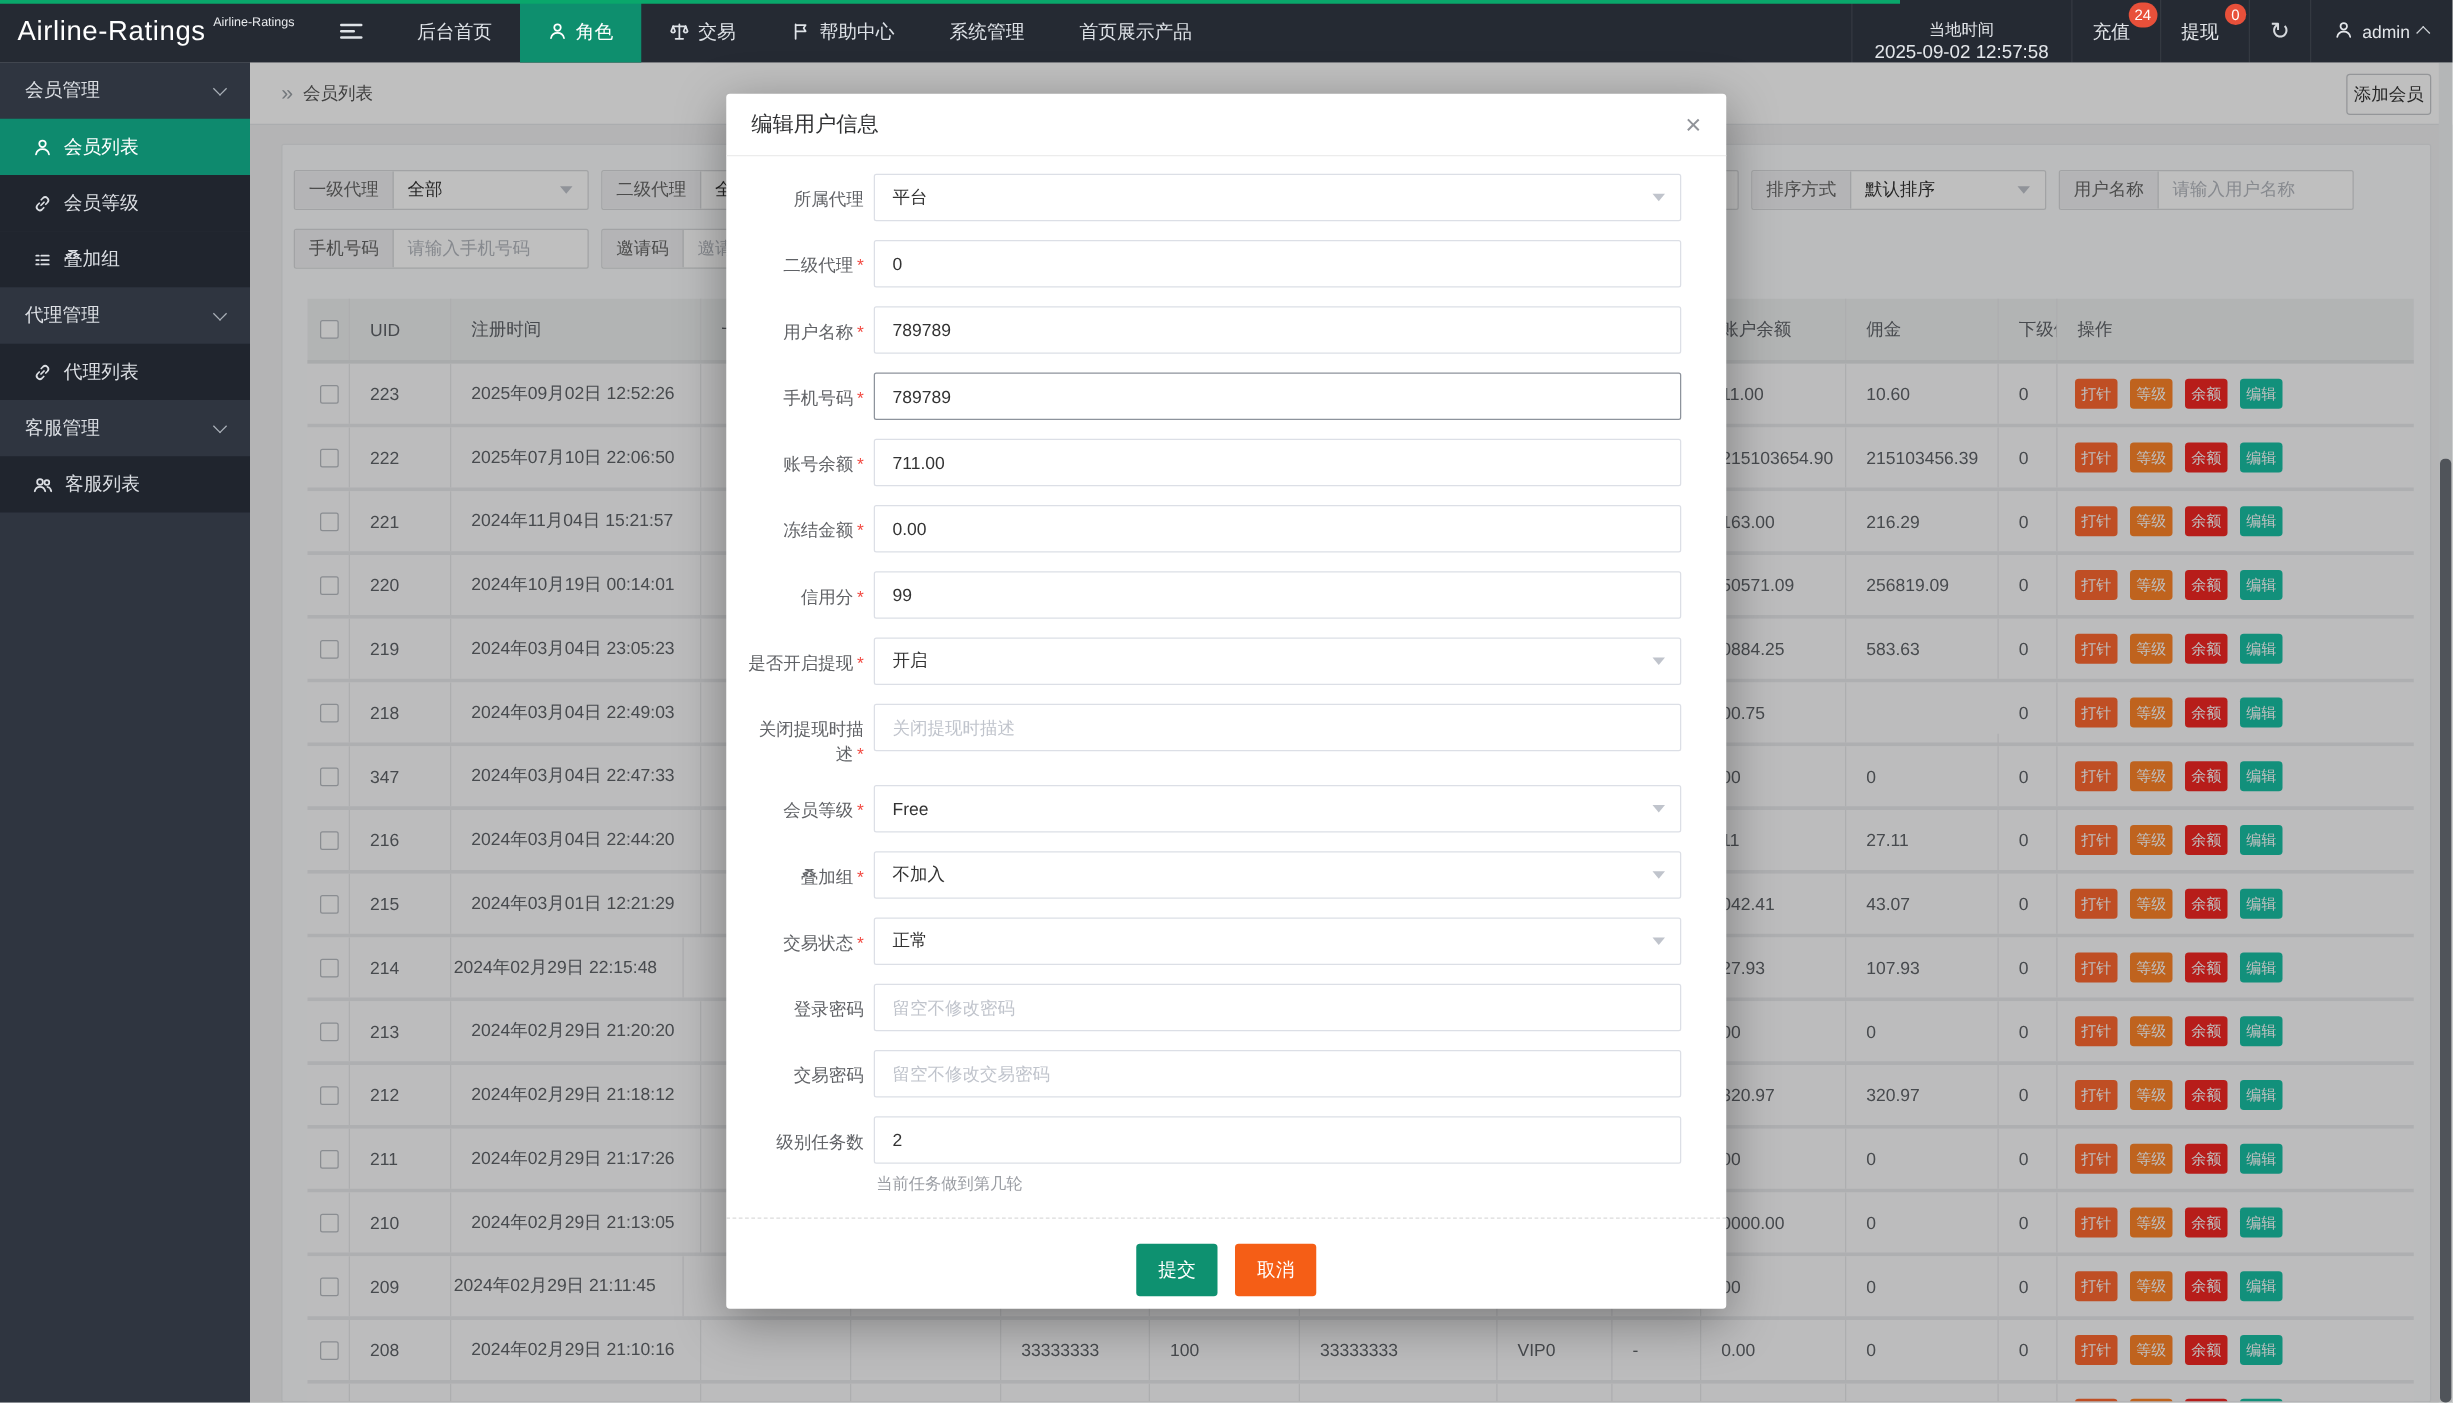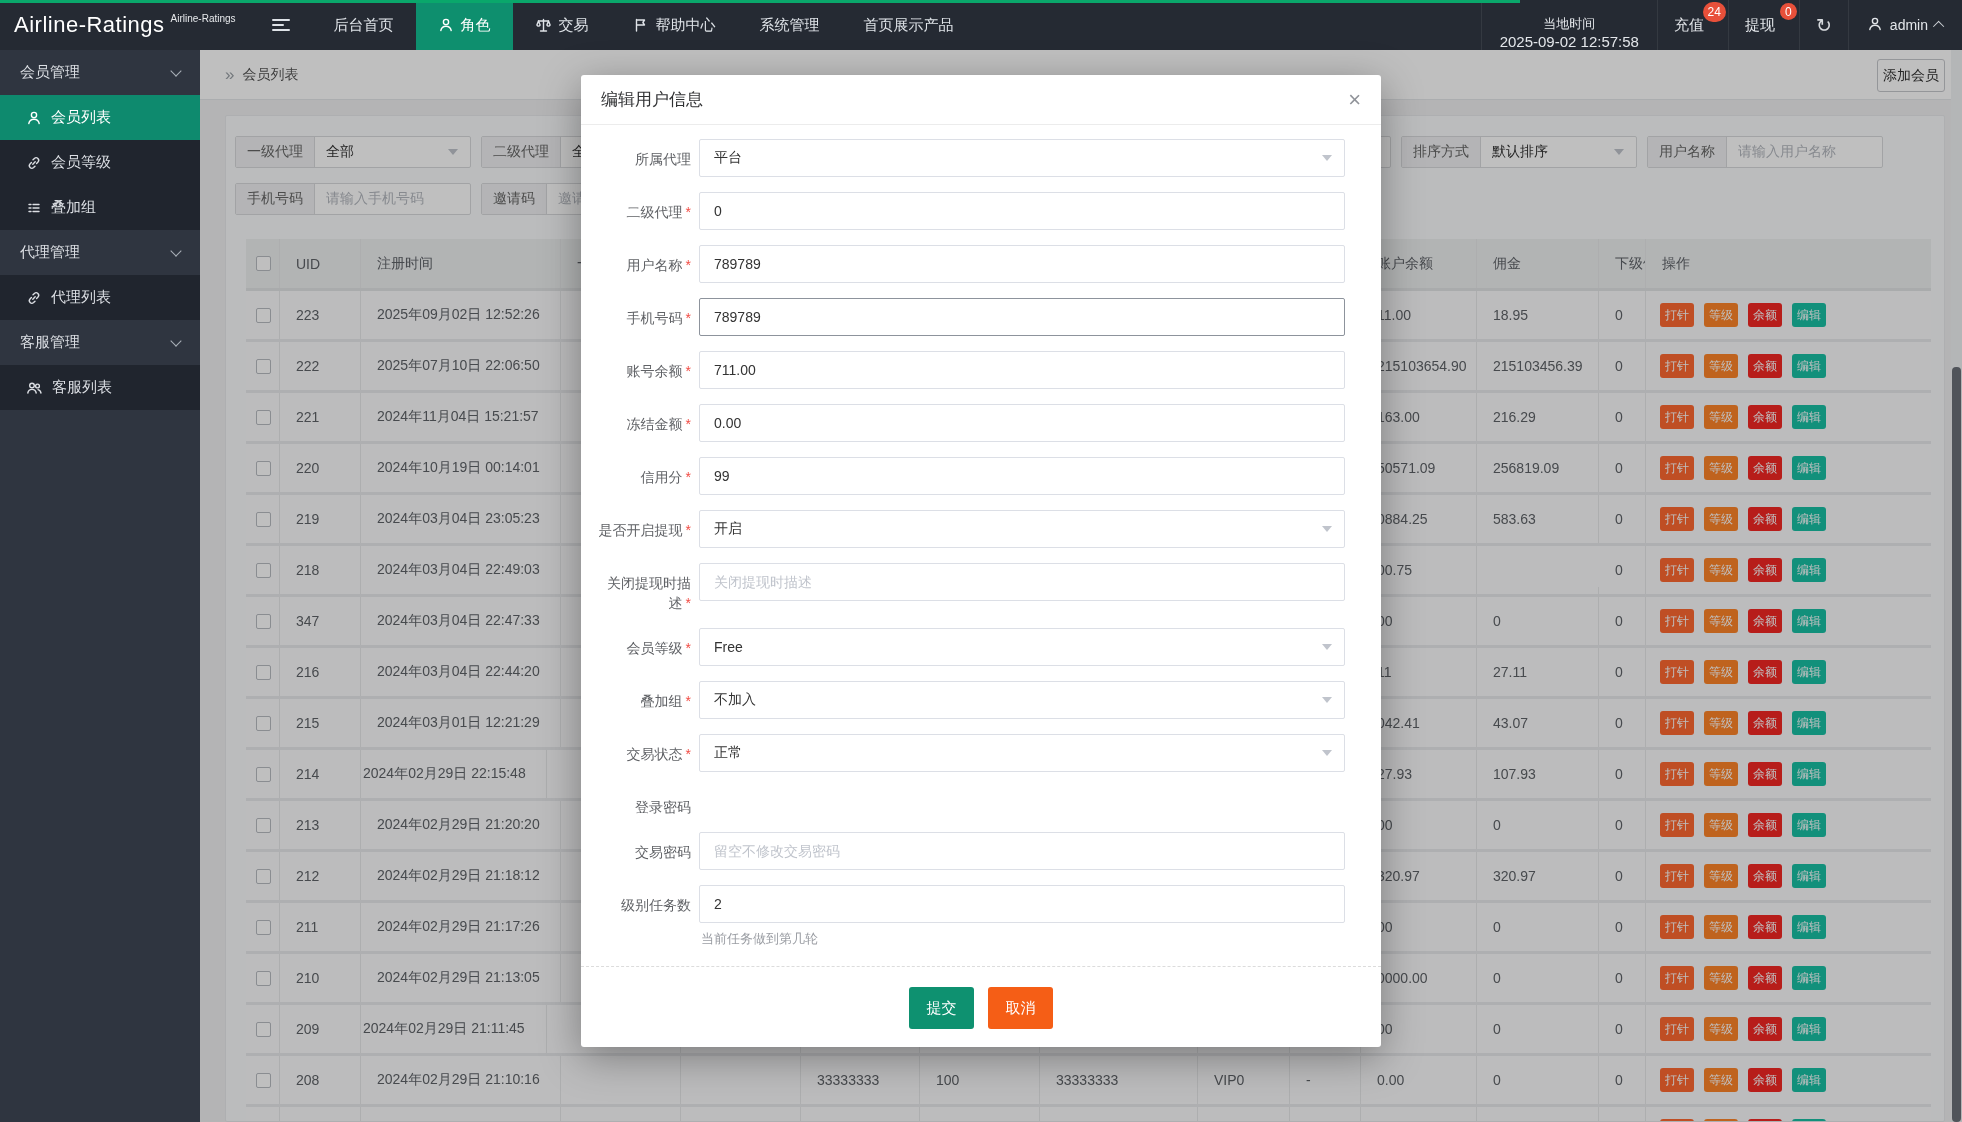--- a/index.html
+++ b/index.html
@@ -302,21 +302,21 @@
           <div class="tcell" style="left: 34px; width: 81px;">223</div>
           <div class="tcell" style="left: 115px; width: 200px;">2025年09月02日 12:52:26</div>
           <div class="tcell" style="left: 315px; width: 120px;"></div>
           <div class="tcell" style="left: 435px; width: 120px;"></div>
           <div class="tcell" style="left: 555px; width: 119px;"></div>
           <div class="tcell" style="left: 674px; width: 120px;"></div>
           <div class="tcell" style="left: 794px; width: 158px;"></div>
           <div class="tcell" style="left: 952px; width: 92px;"></div>
           <div class="tcell" style="left: 1044px; width: 71px;"></div>
           <div class="tcell" style="left: 1115px; width: 116px;">11.00</div>
-          <div class="tcell" style="left: 1231px; width: 122px;">18.95</div>
+          <div class="tcell" style="left: 1231px; width: 122px;">10.60</div>
           <div class="tcell" style="left: 1353px; width: 47px;">0</div>
           <div class="tcell last" style="left: 1400px; width: 285px; padding-left: 14px;">
             <span class="act-btn" style="background: rgb(255, 105, 48);">打针</span>
             <span class="act-btn" style="background: rgb(255, 133, 41);">等级</span>
             <span class="act-btn" style="background: rgb(245, 39, 35);">余额</span>
             <span class="act-btn" style="background: rgb(24, 192, 165);">编辑</span>
           </div>
         </div>
         <div class="trow">
           <div class="tcell" style="left: 0px; width: 34px; padding: 0px;">
@@ -767,20 +767,21 @@
         <div class="m-label"><span>交易状态</span><span class="star">*</span></div>
         <div class="m-ctrl">
           <div class="m-select">
             <span>正常</span>
             <span class="tri"></span>
           </div>
         </div>
       </div>
       <div class="m-field">
         <div class="m-label"><span>登录密码</span></div>
+        <div class="m-ctrl"><input class="m-input" placeholder="留空不修改密码" style=""></div>
       </div>
       <div class="m-field">
         <div class="m-label"><span>交易密码</span></div>
         <div class="m-ctrl"><input class="m-input" placeholder="留空不修改交易密码" style=""></div>
       </div>
       <div class="m-field">
         <div class="m-label"><span>级别任务数</span></div>
         <div class="m-ctrl"><input class="m-input" value="2" style=""><div class="m-hint">当前任务做到第几轮</div></div>
       </div>
     </div>

